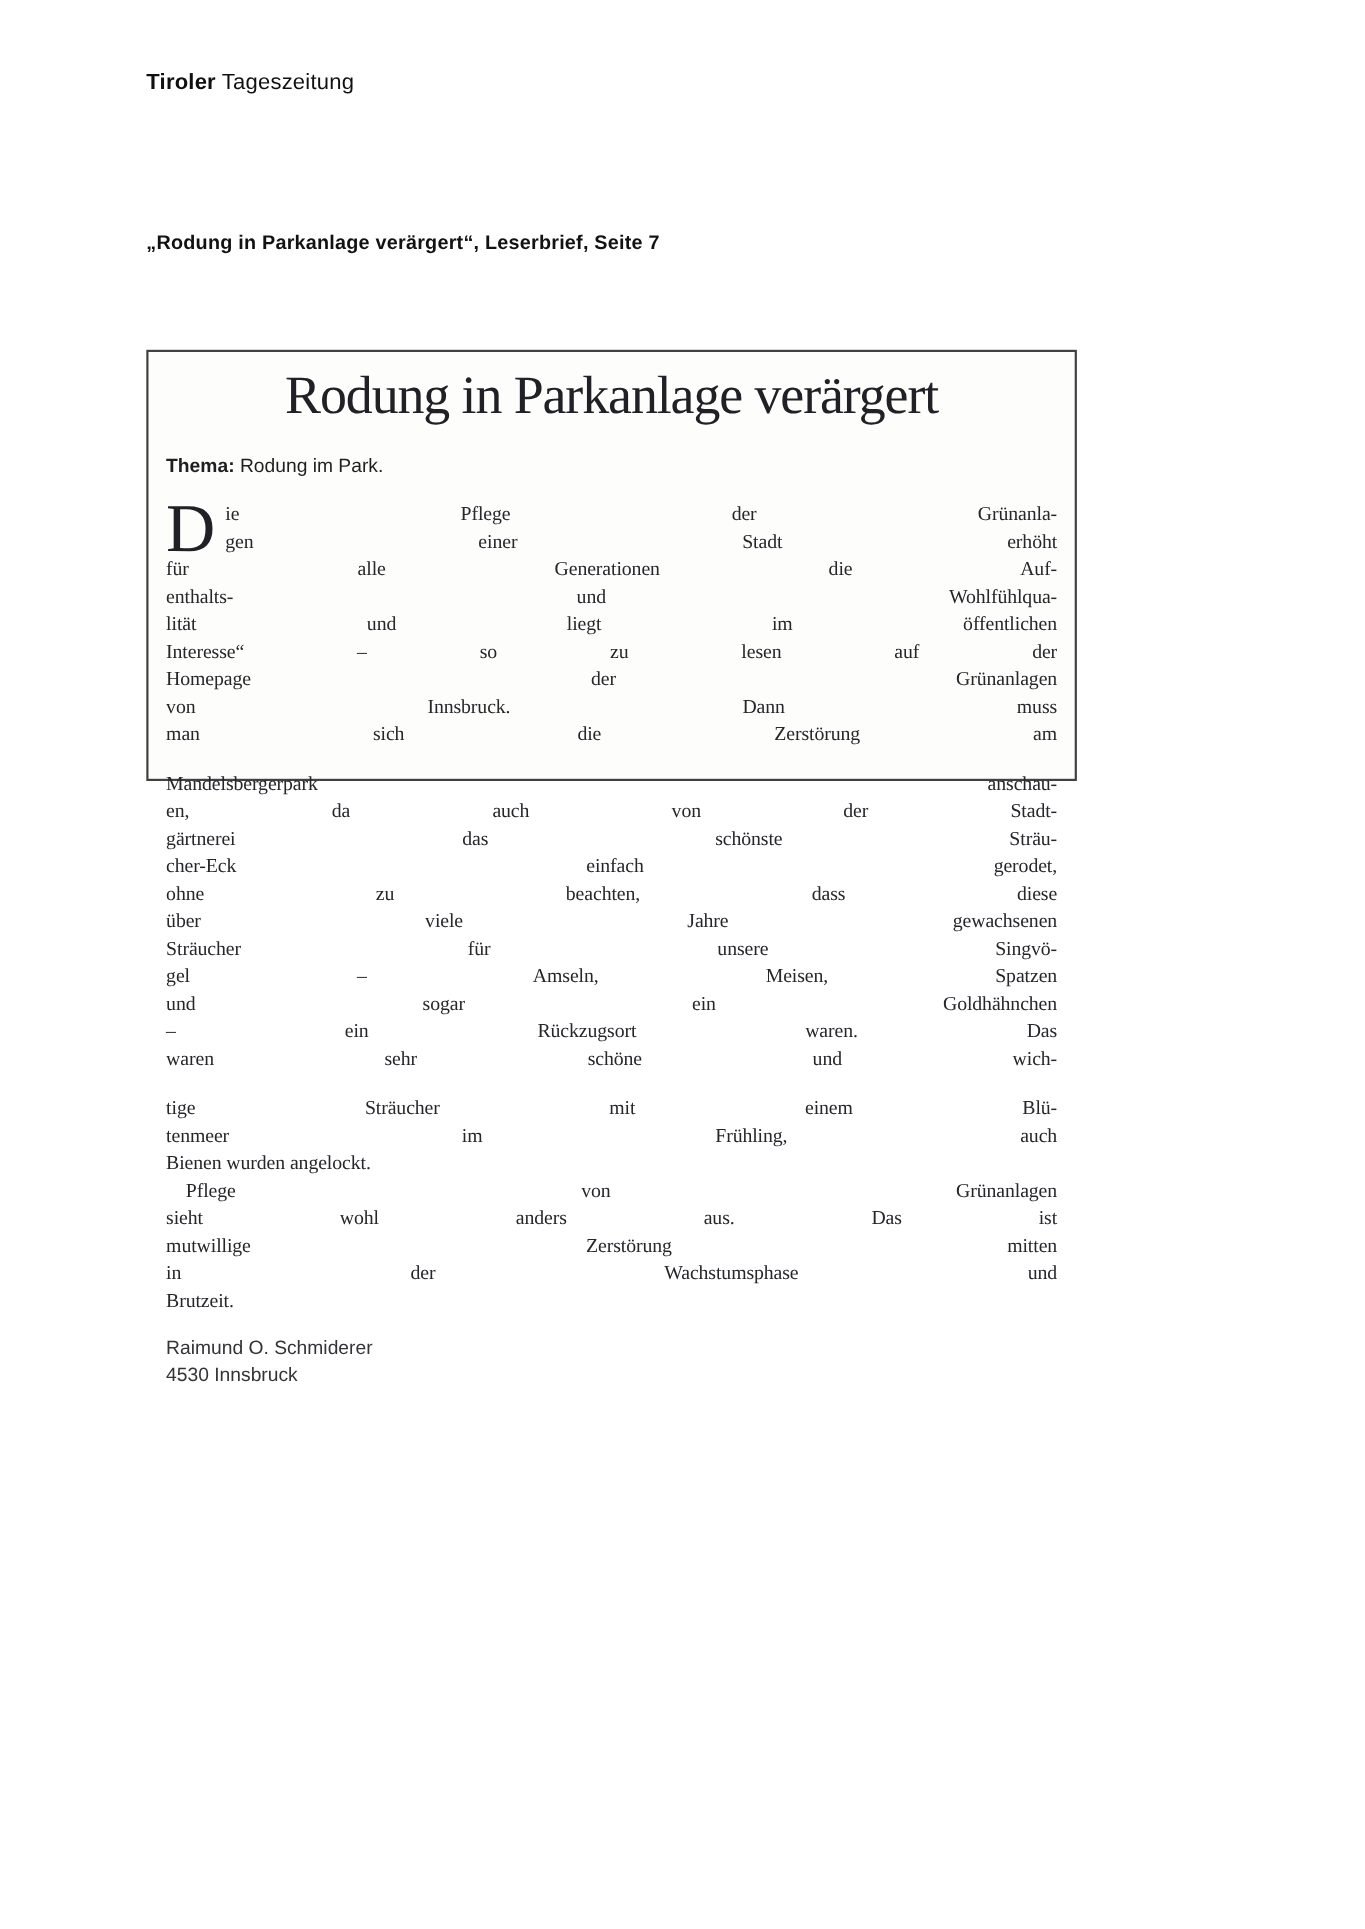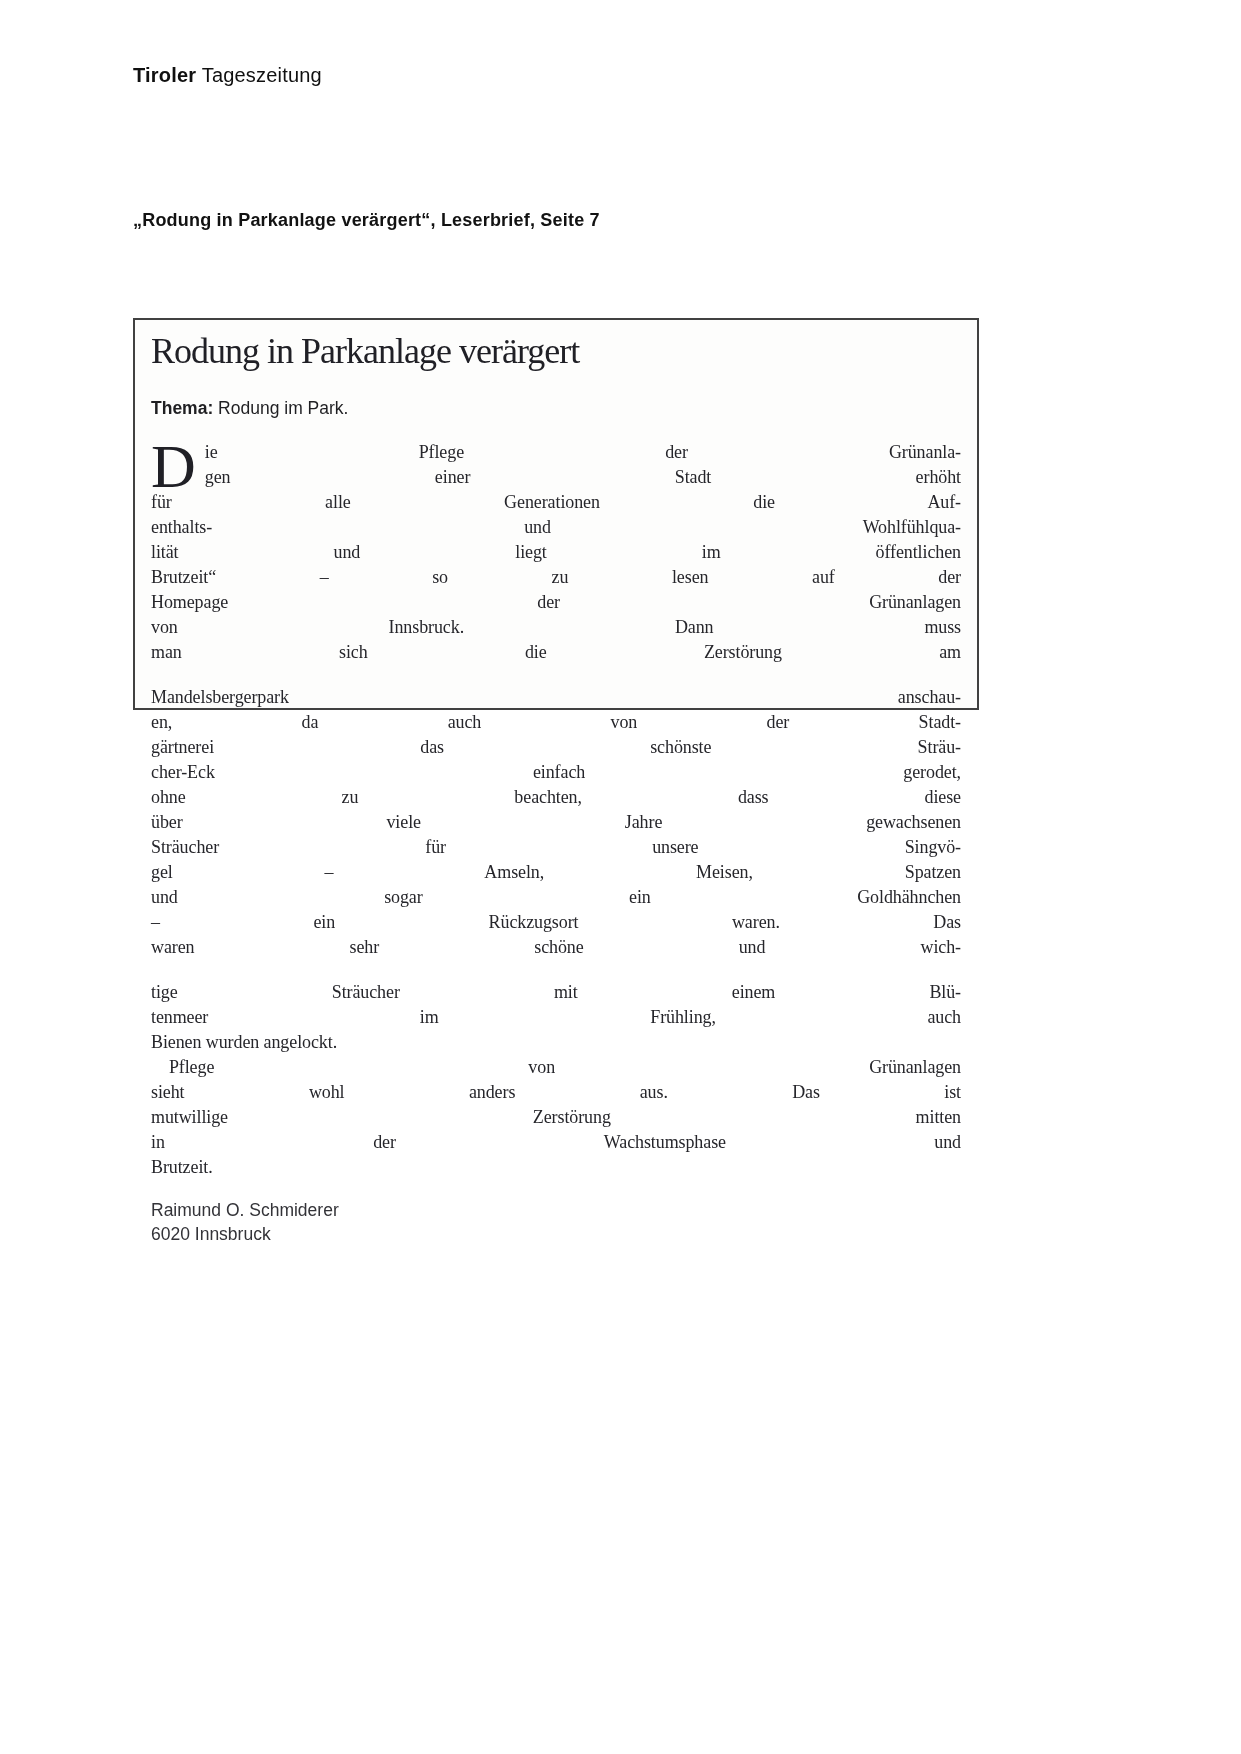--- a/index.html
+++ b/index.html
@@ -7,21 +7,21 @@
   body { font-family:"Liberation Sans", sans-serif; }
   .page { position:relative; width:1241px; height:1754px; margin:0 auto; background:#ffffff; overflow:hidden; }
 
   .masthead { position:absolute; left:133px; top:64px; font-size:20px; color:#101010; letter-spacing:0.2px; }
   .masthead .bold { font-weight:bold; }
 
   .doc-heading { position:absolute; left:133px; top:210px; font-size:18px; font-weight:bold; color:#121212; letter-spacing:0.2px; }
 
   .clipping { position:absolute; left:133px; top:318px; width:846px; height:392px; border:2px solid #414141; background:#fdfdfc; padding:8px 16px 0 16px; box-shadow:0 0 0 1px #fdfdfc inset; }
 
-  .headline { margin-top:2px; text-align:left; font-family:"Liberation Serif", serif; font-size:36px; font-weight:normal; color:#202026; letter-spacing:-1px; }
+  .headline { margin-top:2px; text-align:center; font-family:"Liberation Serif", serif; font-size:49px; font-weight:normal; color:#202026; letter-spacing:-1px; }
 
   .cols { display:flex; gap:20px; margin-top:24px; font-family:"Liberation Serif", serif; font-size:18px; line-height:25px; color:#26262b; letter-spacing:-0.1px;flex-direction:column; }
   .newscol { flex:1 1 0; min-width:0; }
 
   .jline { text-align:justify; text-align-last:justify; }
   .jline.nojust { text-align:center; text-align-last:left; }
 
   .thema { font-family:"Liberation Sans", sans-serif; font-size:17.5px; color:#1f1f22; margin-bottom:19px; letter-spacing:0; }
   .thema-label { font-weight:bold; }
 
@@ -54,21 +54,21 @@
           <span class="thema-label">Thema:</span><span> Rodung im Park.</span>
         </div>
         <div class="para">
           <span class="dropcap">D</span>
           <div>
               <div class="jline">ie Pflege der Grünanla-</div>
               <div class="jline">gen einer Stadt erhöht</div>
               <div class="jline">für alle Generationen die Auf-</div>
               <div class="jline">enthalts- und Wohlfühlqua-</div>
               <div class="jline">lität und liegt im öffentlichen</div>
-              <div class="jline">Brutzeit“ – so zu lesen auf der</div>
+              <div class="jline">Interesse“ – so zu lesen auf der</div>
               <div class="jline">Homepage der Grünanlagen</div>
               <div class="jline">von Innsbruck. Dann muss</div>
               <div class="jline">man sich die Zerstörung am</div>
             </div>
         </div>
       </div>
 
       <div class="newscol">
         <div>
             <div class="jline">Mandelsbergerpark anschau-</div>
@@ -91,21 +91,21 @@
             <div class="jline">tenmeer im Frühling, auch</div>
             <div class="jline nojust">Bienen wurden angelockt.</div>
             <div class="jline"> Pflege von Grünanlagen</div>
             <div class="jline">sieht wohl anders aus. Das ist</div>
             <div class="jline">mutwillige Zerstörung mitten</div>
             <div class="jline">in der Wachstumsphase und</div>
             <div class="jline nojust">Brutzeit.</div>
           </div>
         <div class="signature">
           <div>Raimund O. Schmiderer</div>
-          <div>6020 Innsbruck</div>
+          <div>4530 Innsbruck</div>
         </div>
       </div>
 
     </div>
   </div>
 
 
 </div>
 
 </body></html>

